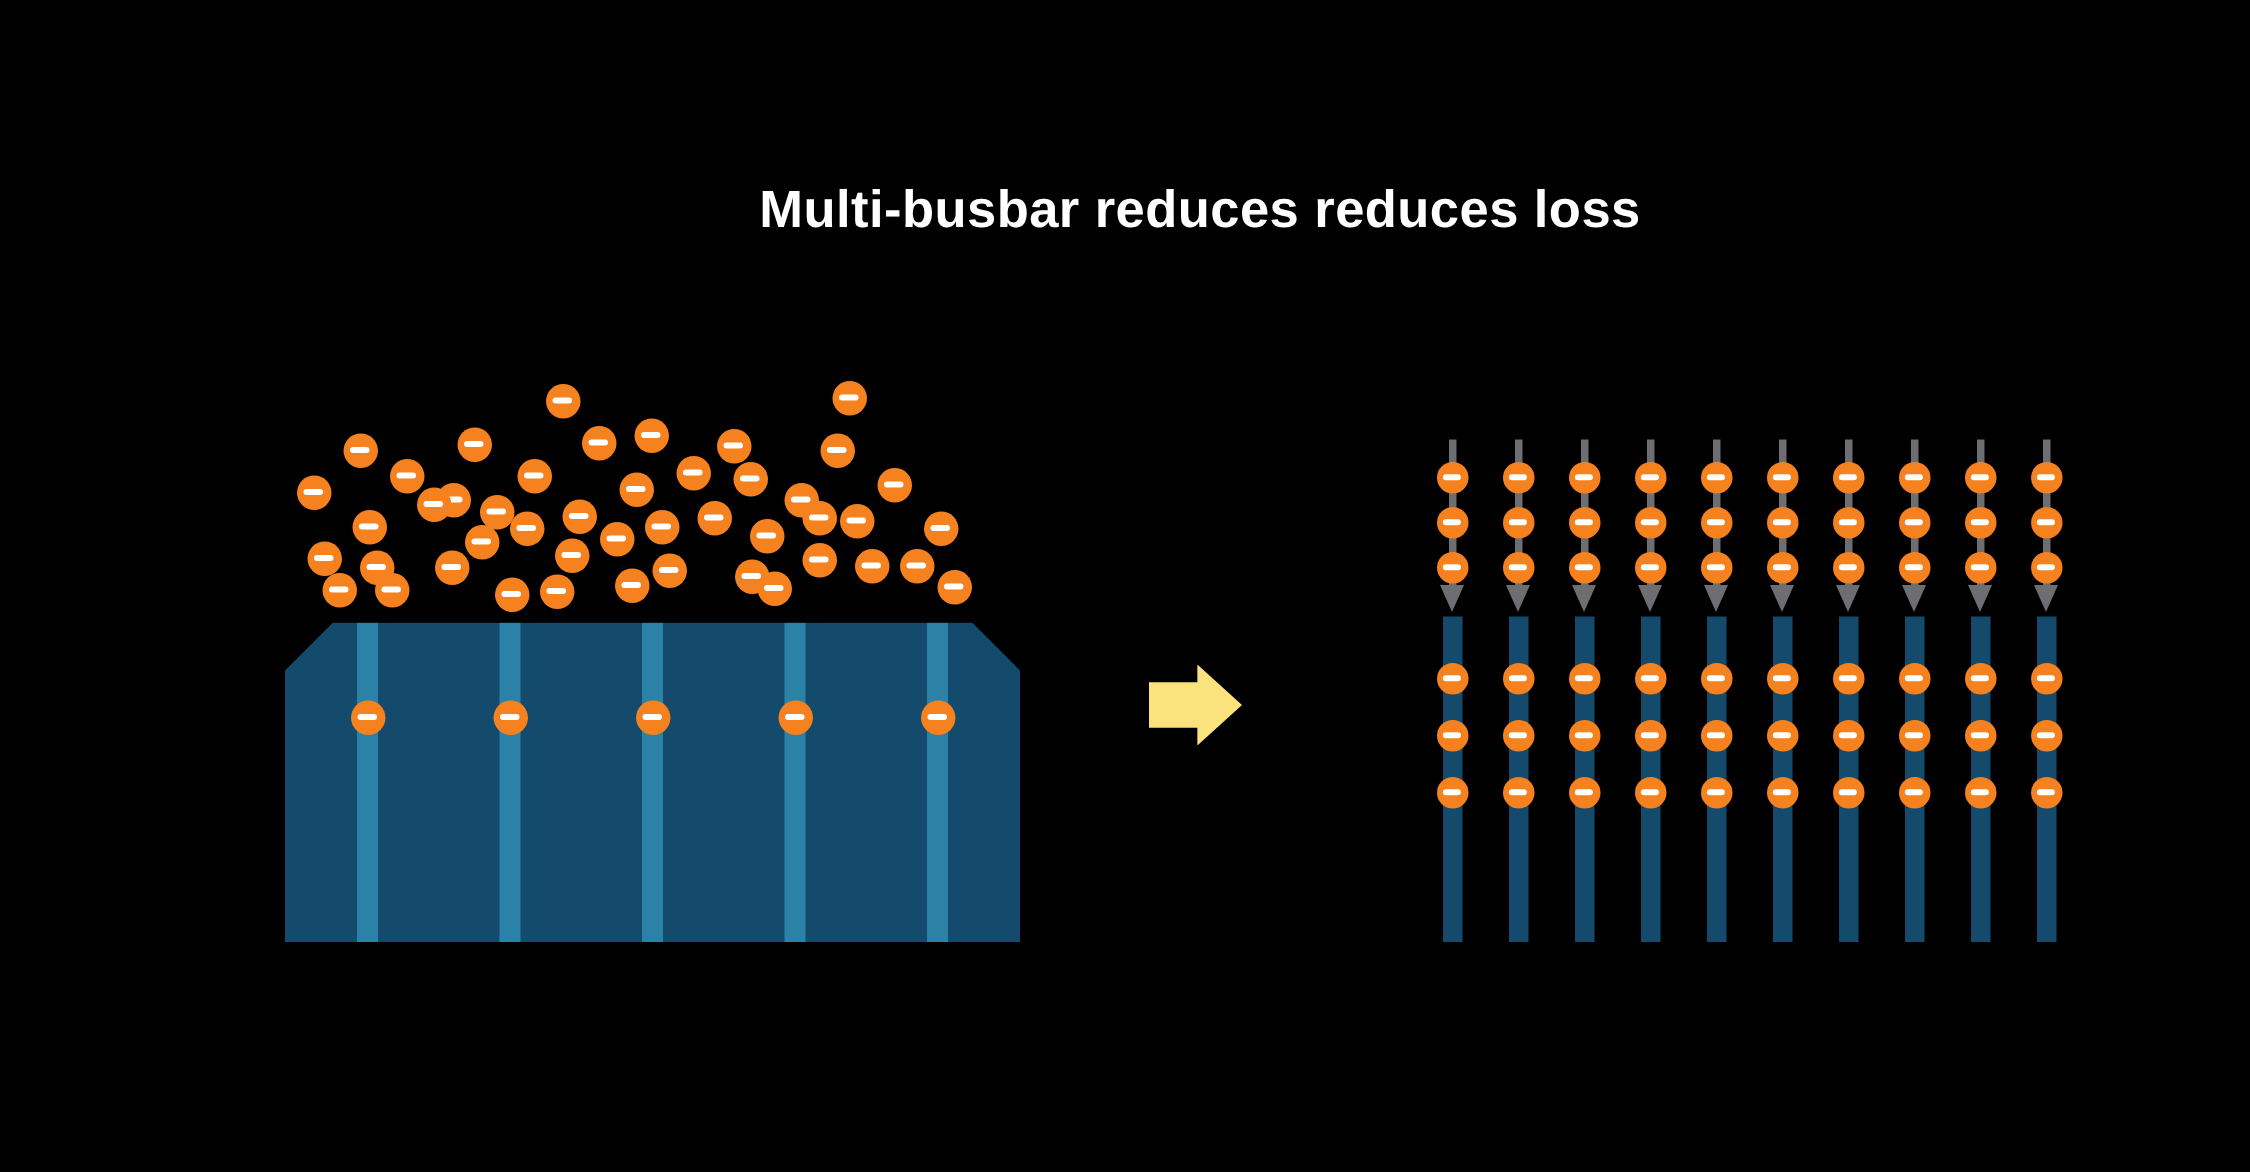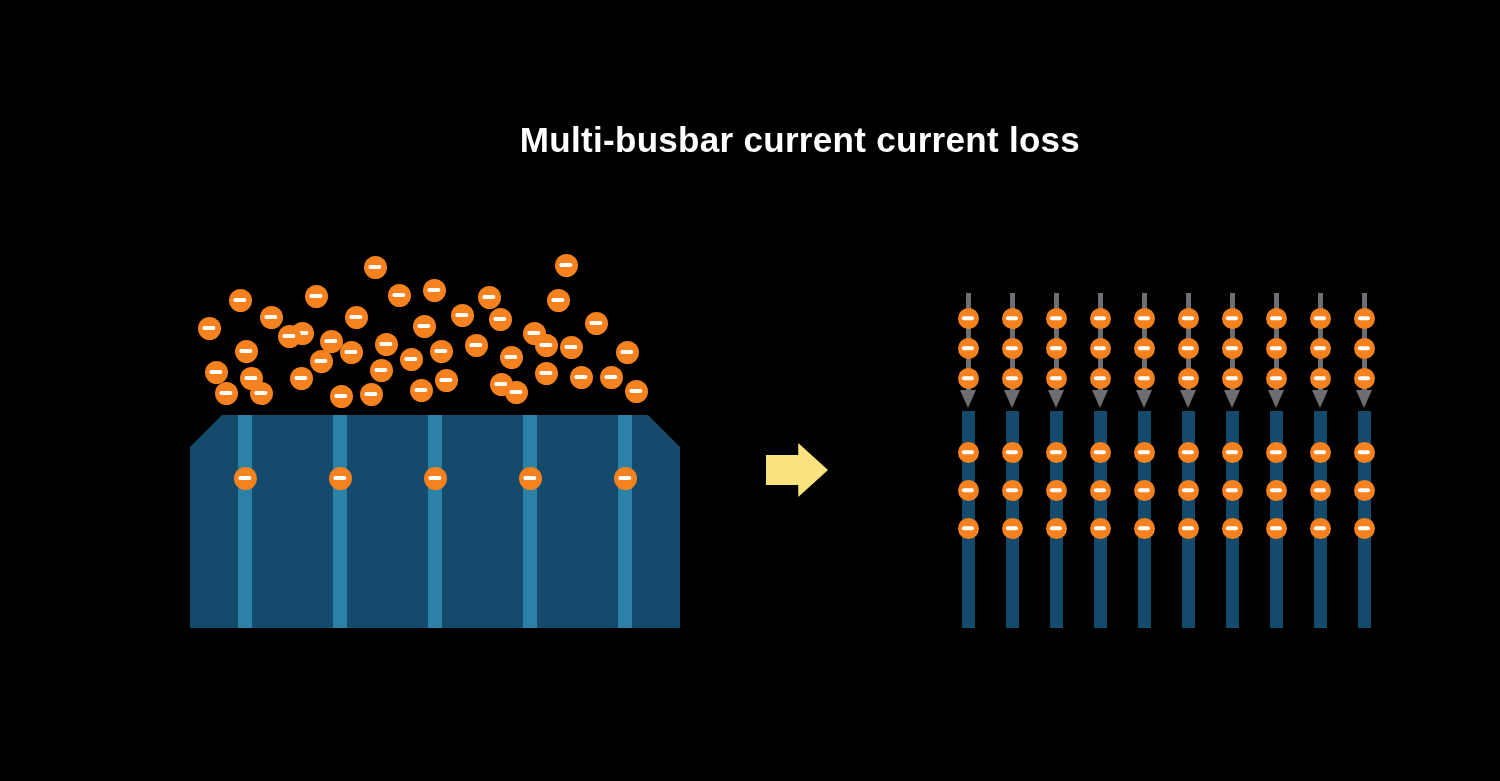--- a/index.html
+++ b/index.html
@@ -25,21 +25,21 @@
   .bar-right{position:absolute;background:var(--panel-navy,#144a6b);}
   .flow-arrow{
     position:absolute;background:var(--flow-arrow-yellow,#FAE27D);
     clip-path:polygon(0 22%,52% 22%,52% 0,100% 50%,52% 100%,52% 78%,0 78%);
   }
 </style>
 </head>
 <body>
 
 <div id="stage">
-  <div class="title">Multi-busbar current current loss</div>
+  <div class="title">Multi-busbar reduces reduces loss</div>
   <div>
       <div class="electron" style="left: 363.5px; top: 255.5px; width: 23px; height: 23px;"></div>
       <div class="electron" style="left: 554.5px; top: 253.5px; width: 23px; height: 23px;"></div>
       <div class="electron" style="left: 228.5px; top: 288.5px; width: 23px; height: 23px;"></div>
       <div class="electron" style="left: 290.5px; top: 321.5px; width: 23px; height: 23px;"></div>
       <div class="electron" style="left: 259.5px; top: 305.5px; width: 23px; height: 23px;"></div>
       <div class="electron" style="left: 387.5px; top: 283.5px; width: 23px; height: 23px;"></div>
       <div class="electron" style="left: 422.5px; top: 278.5px; width: 23px; height: 23px;"></div>
       <div class="electron" style="left: 477.5px; top: 285.5px; width: 23px; height: 23px;"></div>
       <div class="electron" style="left: 522.5px; top: 321.5px; width: 23px; height: 23px;"></div>

